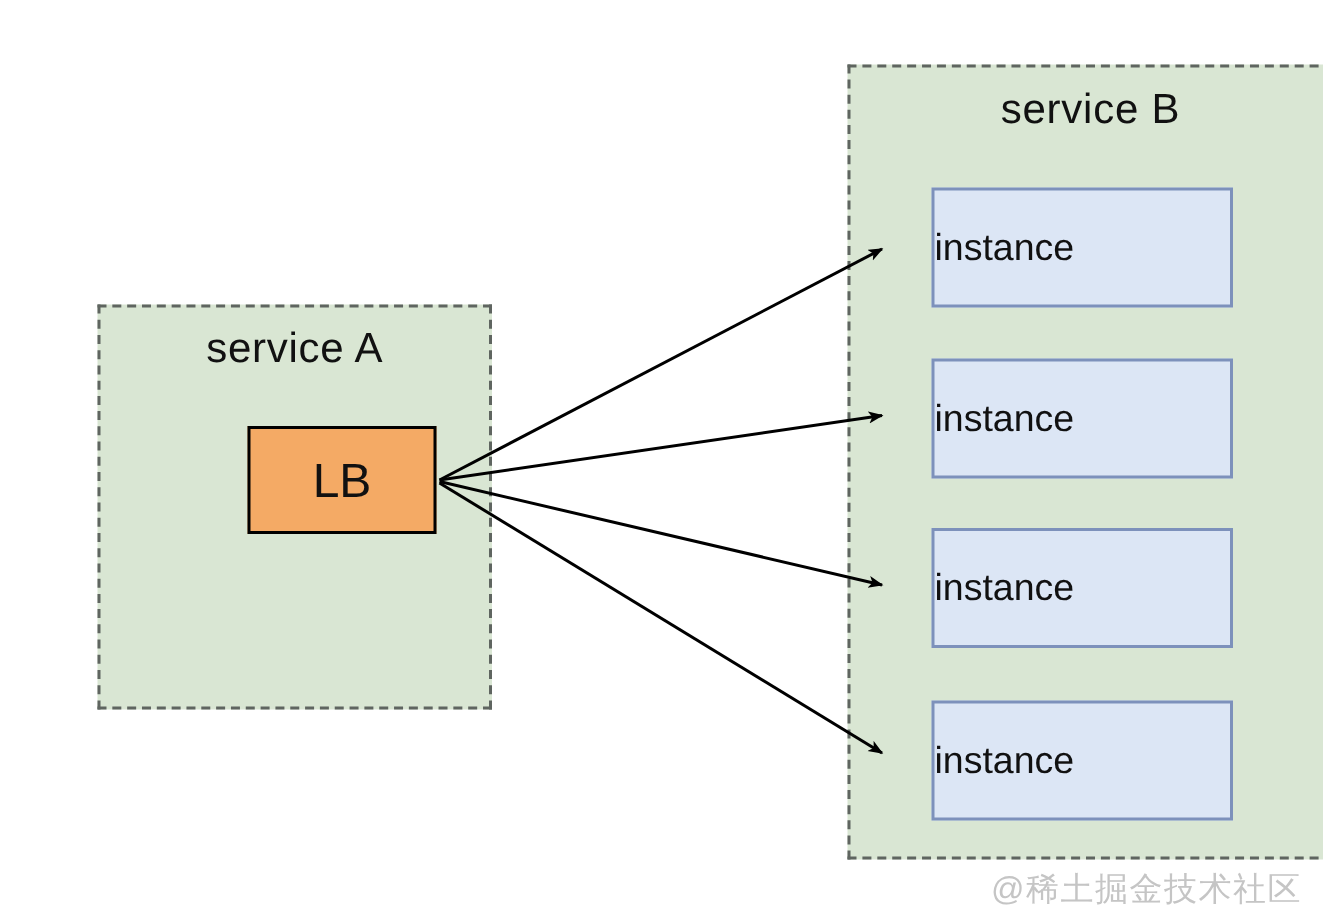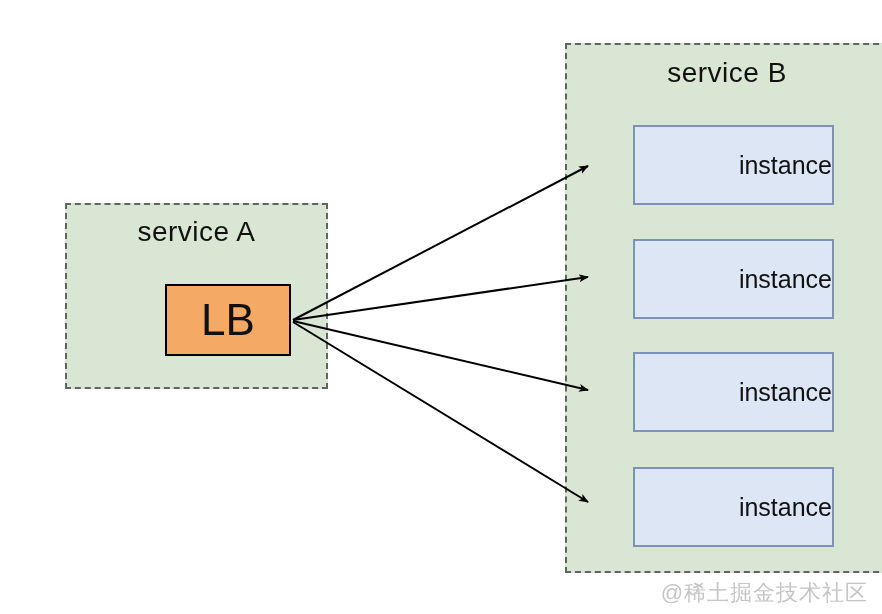--- a/index.html
+++ b/index.html
@@ -18,21 +18,21 @@
     position: absolute;
     border: 2px dashed var(--service-border, #5f6560);
     background: var(--service-fill, #d9e6d3);
     box-sizing: border-box;
     margin-left: 39px;
   }
   .service-a-box {
     left: 26px;
     top: 203px;
     width: 263px;
-    height: 186px;
+    height: 270px;
   }
   .service-b-box {
     left: 526px;
     top: 43px;
     width: 324px;
     height: 530px;
   }
   .service-title {
     position: absolute;
     left: 0;
@@ -49,35 +49,35 @@
     left: 165px;
     top: 284px;
     width: 126px;
     height: 72px;
     background: var(--lb-fill, #f4aa65);
     border: 2.5px solid var(--lb-border, #000000);
     box-sizing: border-box;
     display: flex;
     align-items: center;
     justify-content: center;
-    font-size: 44px;
+    font-size: 32px;
     color: var(--text, #111111);
     z-index: 3;
   }
   .instance-box {
     position: absolute;
-    left: 66px;
+    left: 54px;
     width: 201px;
     height: 80px;
     background: var(--instance-fill, #dce6f5);
     border: 2px solid var(--instance-border, #7d91bb);
     box-sizing: border-box;
     display: flex;
     align-items: center;
-    justify-content: flex-end;
+    justify-content: flex-start;
     font-size: 25px;
     color: var(--text, #111111);
   }
   .instance-1 { top: 80px; }
   .instance-2 { top: 194px; }
   .instance-3 { top: 307px; }
   .instance-4 { top: 422px; }
   .arrow-layer {
     position: absolute;
     left: 0;

